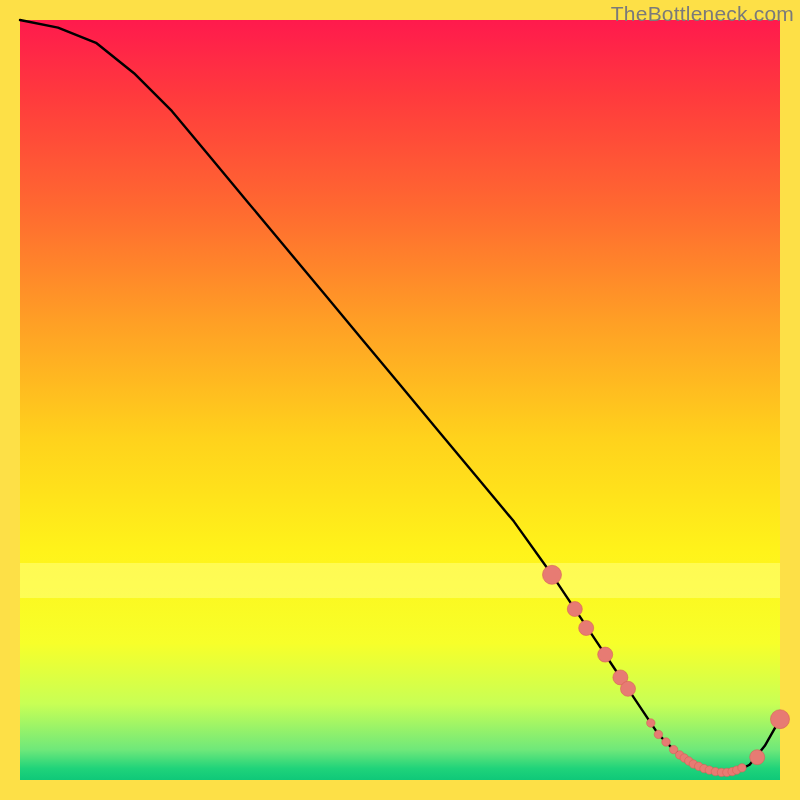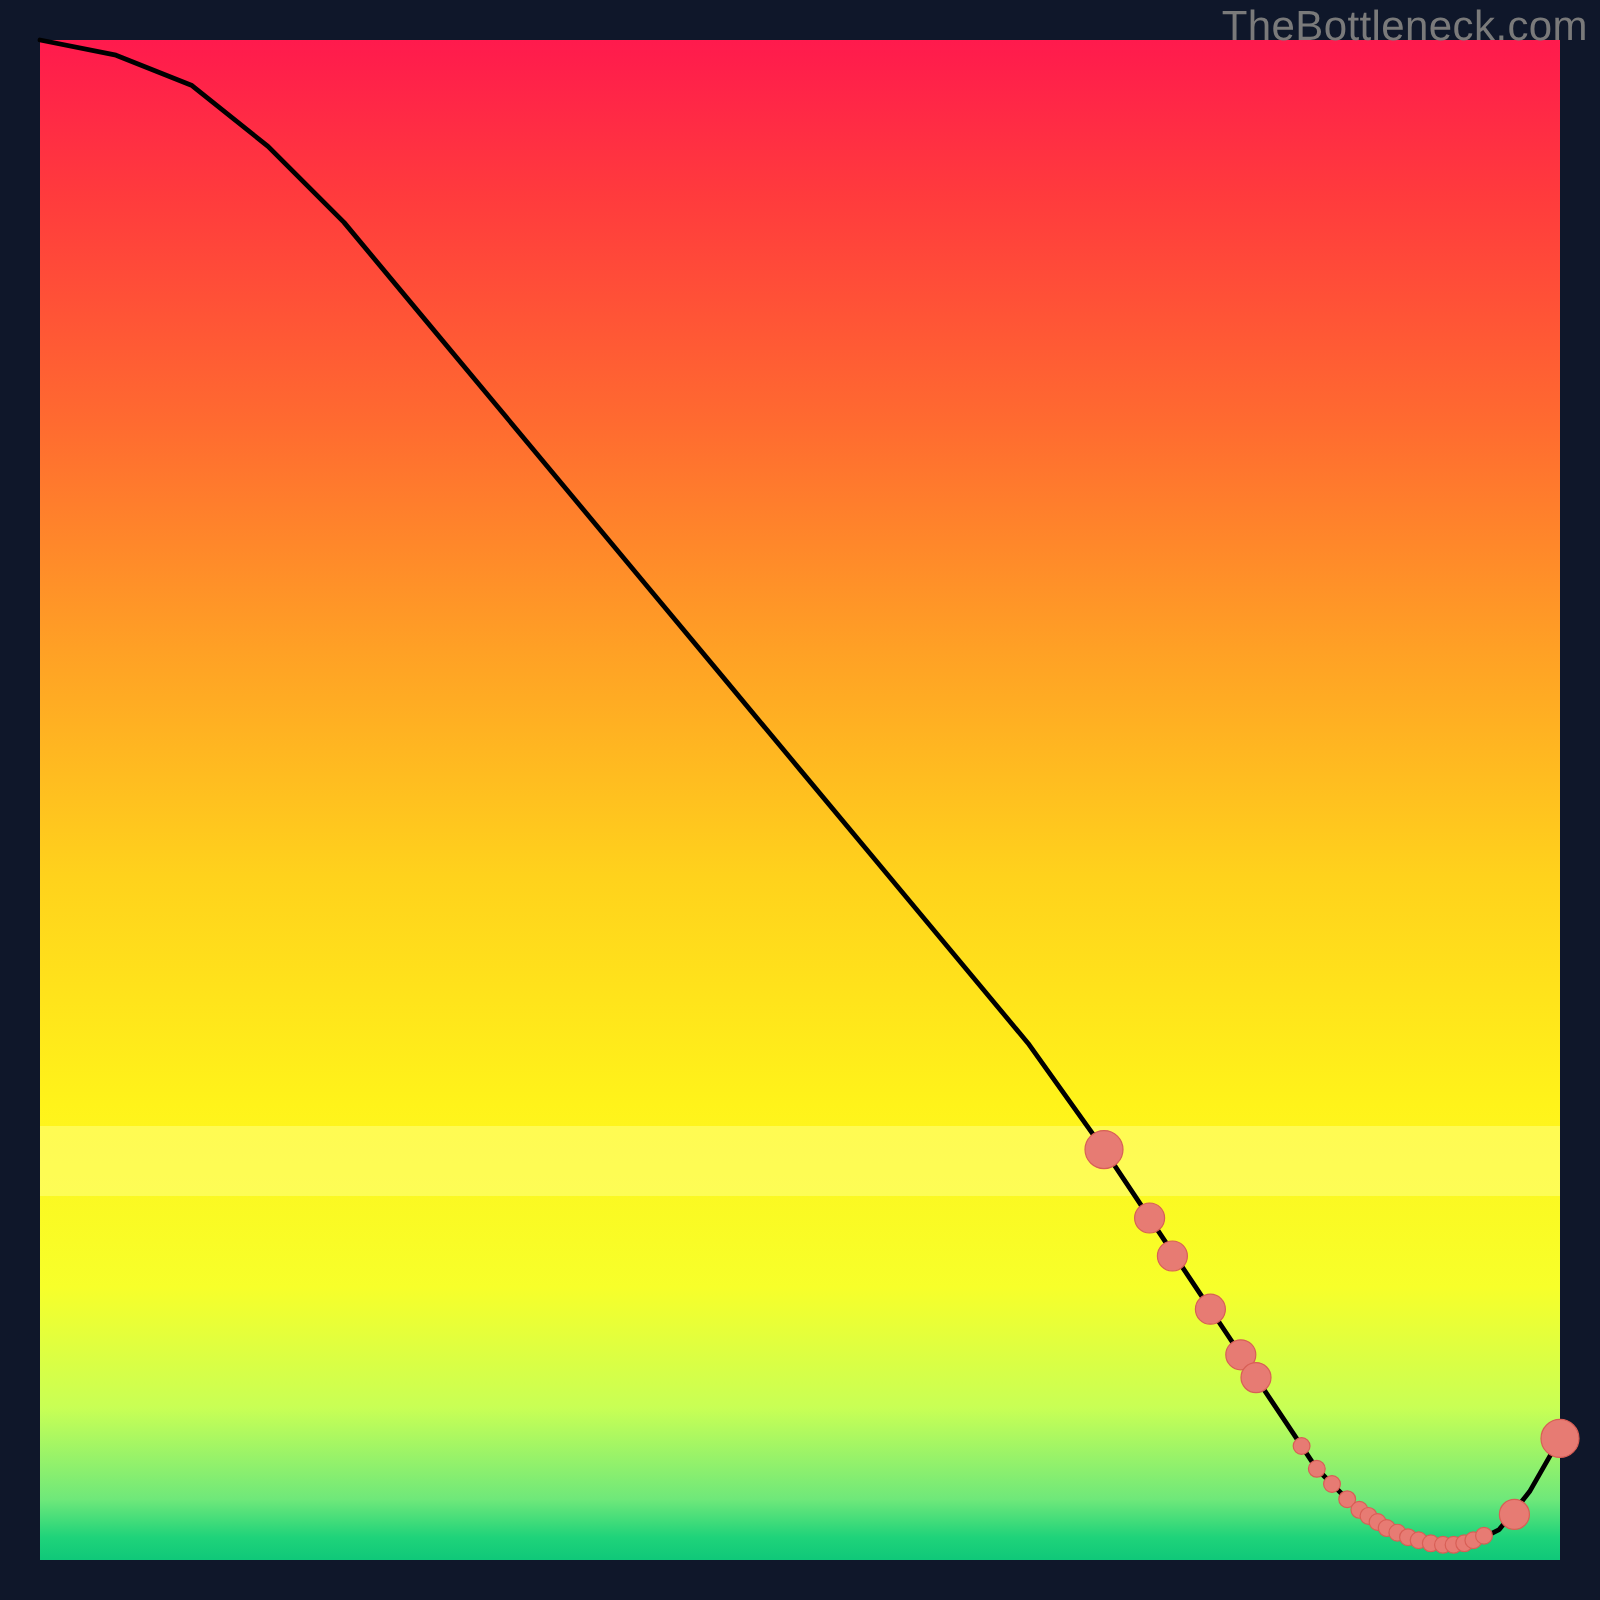--- a/index.html
+++ b/index.html
@@ -8,21 +8,21 @@
     width: 800px;
     height: 800px;
     background: #000;
     overflow: hidden;
     font-family: Arial, Helvetica, sans-serif;
   }
   .stage {
     position: relative;
     width: 800px;
     height: 800px;
-    background: #0f172a;
+    background: #fde047;
   }
   .plot {
     position: absolute;
     left: 20px;
     top: 20px;
     width: 760px;
     height: 760px;
     
   }
   .grad {

